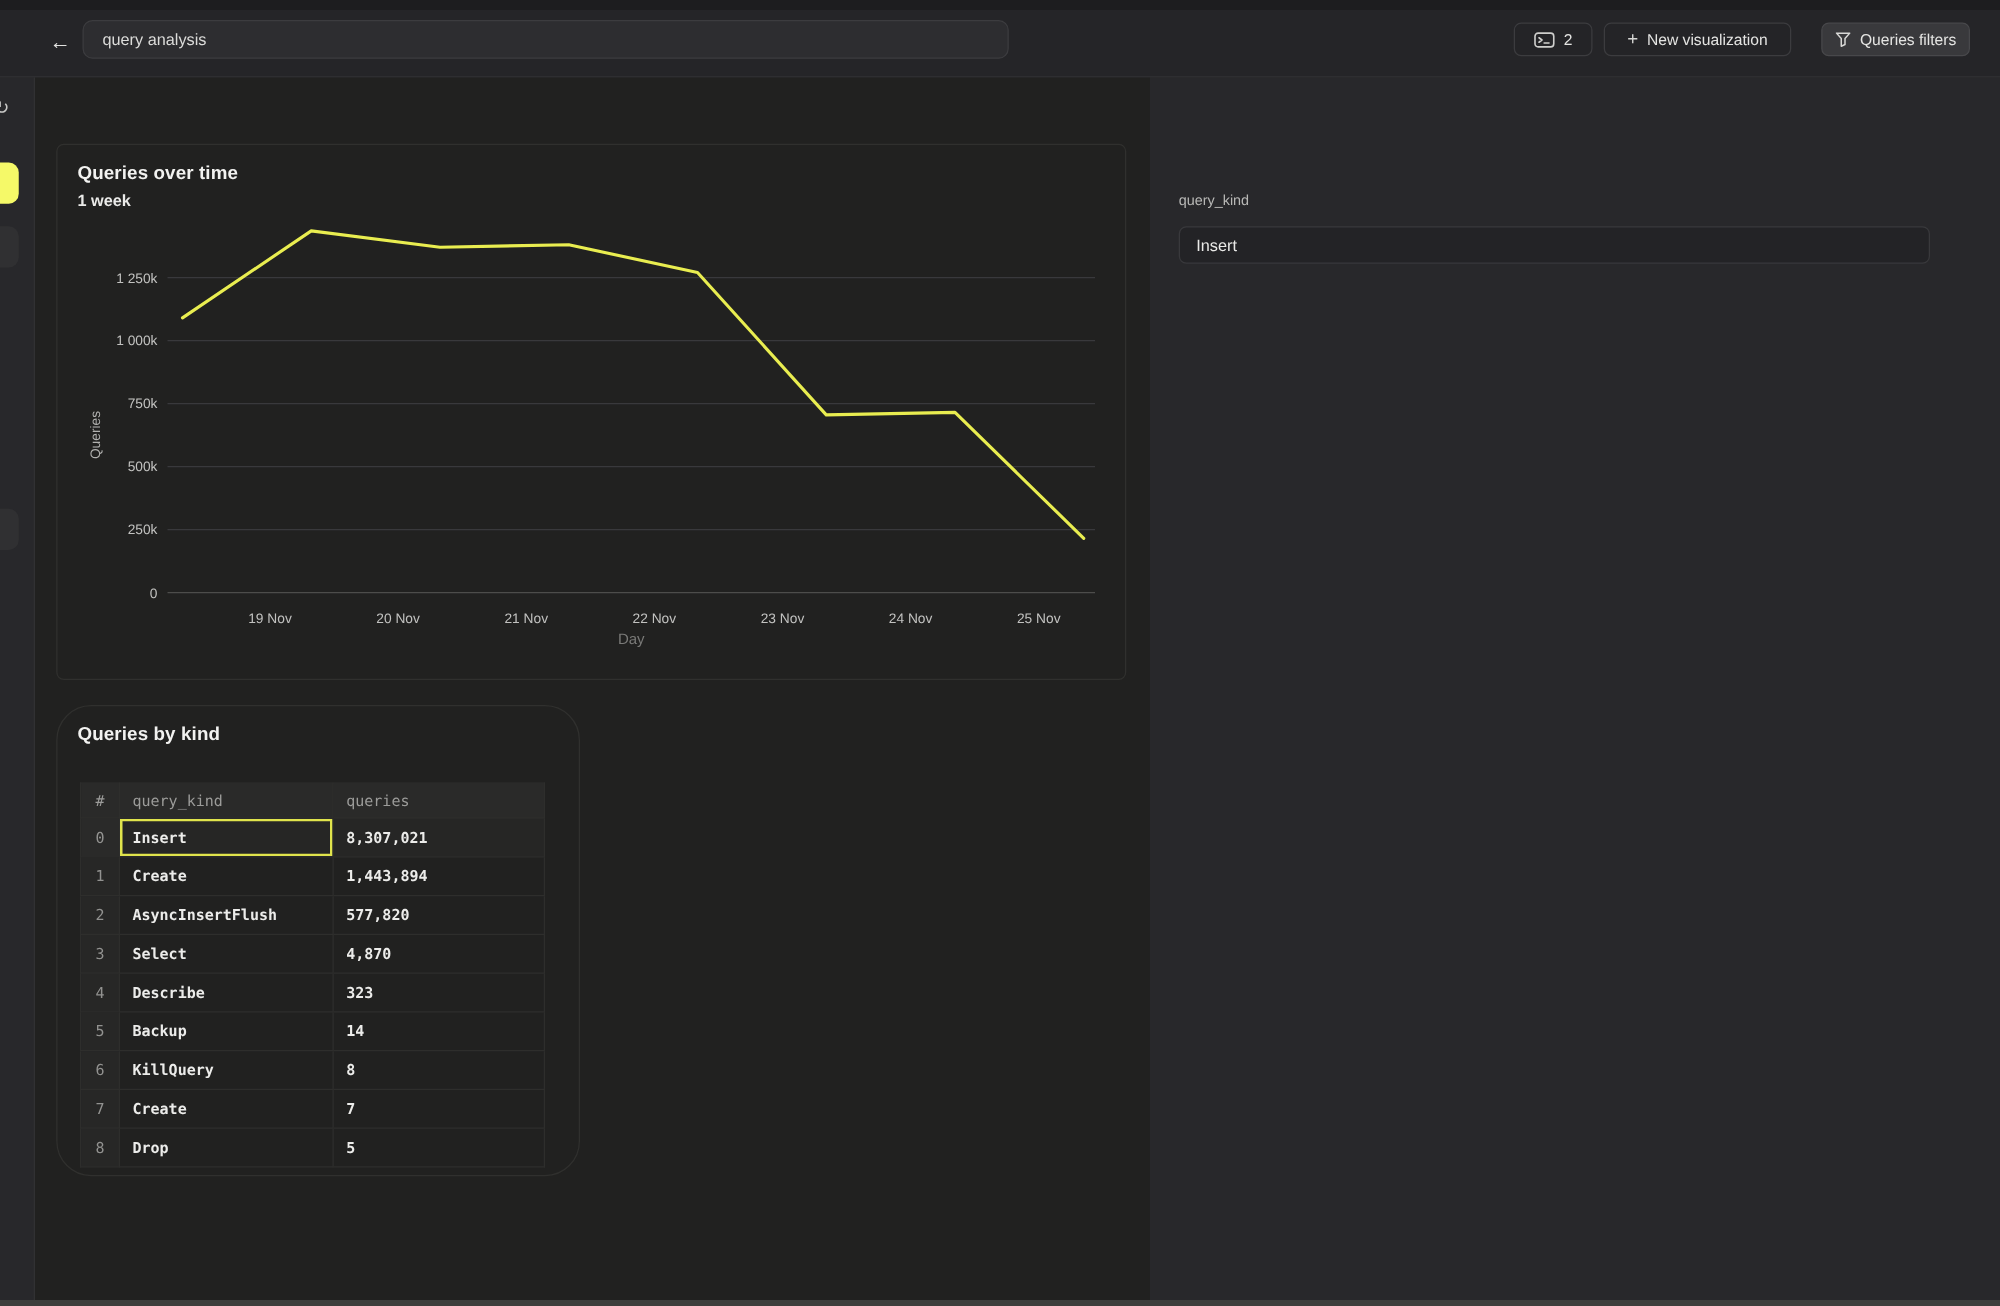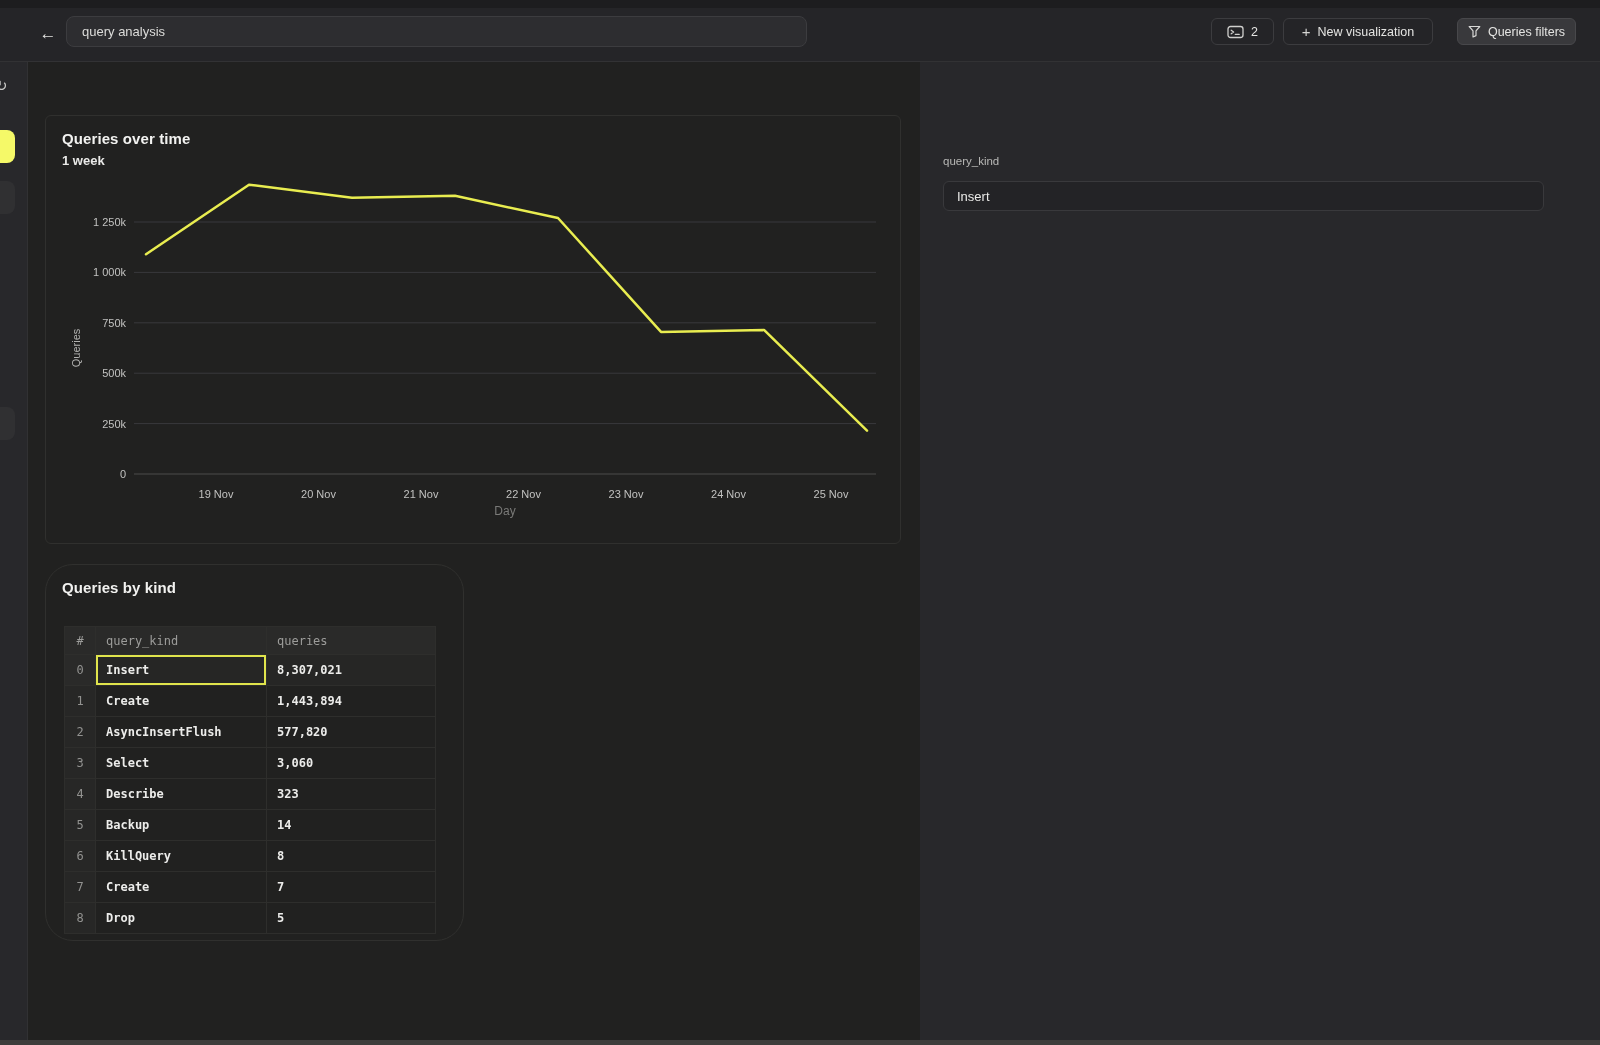--- a/index.html
+++ b/index.html
@@ -173,21 +173,21 @@
           <td>1,443,894</td>
         </tr>
         <tr>
           <td class="c-idx">2</td>
           <td>AsyncInsertFlush</td>
           <td>577,820</td>
         </tr>
         <tr>
           <td class="c-idx">3</td>
           <td>Select</td>
-          <td>3,060</td>
+          <td>4,870</td>
         </tr>
         <tr>
           <td class="c-idx">4</td>
           <td>Describe</td>
           <td>323</td>
         </tr>
         <tr>
           <td class="c-idx">5</td>
           <td>Backup</td>
           <td>14</td>

